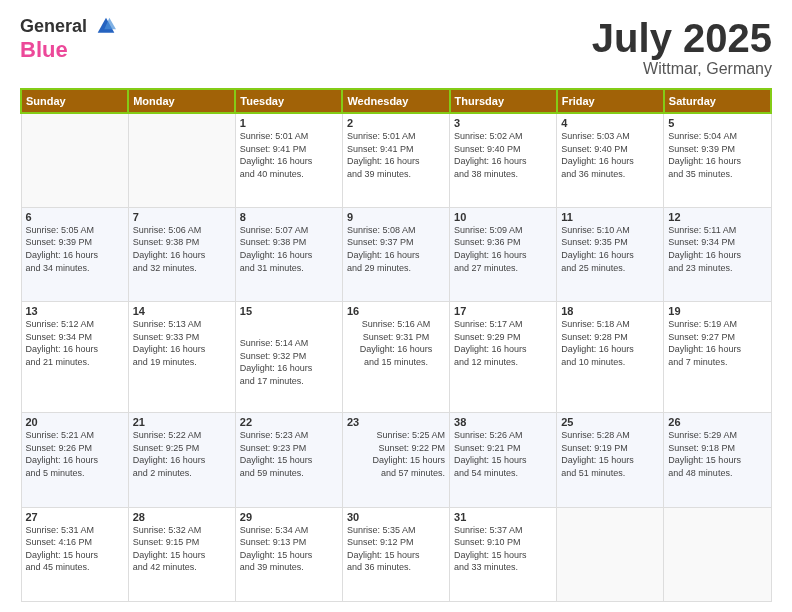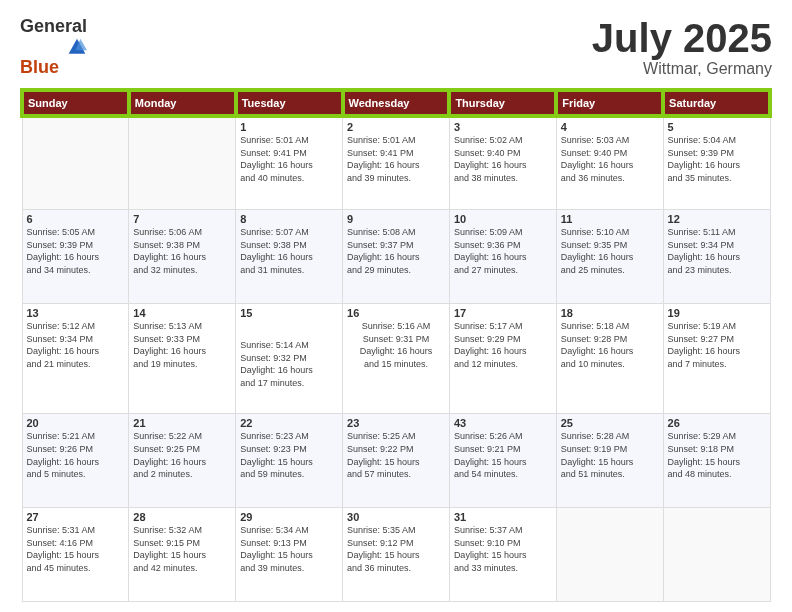--- a/index.html
+++ b/index.html
@@ -23,33 +23,32 @@
       align-items: flex-start;
       margin-bottom: 10px;
     }
     .logo {
       display: flex;
       flex-direction: column;
       align-items: flex-start;
     }
     .logo-text {
       display: flex;
-      align-items: flex-end;
-      gap: 0;
-      flex-direction: column;
+      align-items: flex-start;
+      gap: 7px;
     }
     .logo-general {
       font-size: 18px;
       font-weight: bold;
       color: #333;
     }
     .logo-blue {
-      font-size: 18px;
-      font-weight: bold;
-      color: #c2410c;
+      font-size: 22px;
+      font-weight: bold;
+      color: #ec4899;
     }
     .logo-icon {
       width: 20px;
       height: 20px;
       margin-left: 2px;
     }
     .title-block {
       text-align: right;
     }
     .month-title {
@@ -63,27 +62,27 @@
       color: #555;
     }
     .calendar {
       flex: 1;
       border: 1px solid #ccc;
       border-collapse: collapse;
       width: 100%;
       table-layout: fixed;
     }
     .calendar th {
-      background-color: #7f1d1d;
+      background-color: #a16207;
       color: #fff;
       font-size: 11px;
       font-weight: bold;
       padding: 5px 4px;
       text-align: left;
-      border: 4px solid #84cc16;
+      border: 2px solid #84cc16;
     }
     .calendar td {
       vertical-align: top;
       padding: 3px 4px;
       border: 1px solid #ddd;
       font-size: 9.5px;
       color: #333;
       background: #fff;
     }
     .calendar tr:nth-child(even) td {
@@ -299,27 +298,27 @@
           </td>
           <td>
             <span class="day-number">22</span>
             <div class="day-info" style="white-space: pre-line;">Sunrise: 5:23 AM
 Sunset: 9:23 PM
 Daylight: 15 hours
 and 59 minutes.</div>
           </td>
           <td>
             <span class="day-number">23</span>
-            <div class="day-info" style="white-space: pre-line;">Sunrise: 5:25 AM
+            <div class="day-info" style="white-space: pre-line; text-align: right;">Sunrise: 5:25 AM
 Sunset: 9:22 PM
 Daylight: 15 hours
 and 57 minutes.</div>
           </td>
           <td>
-            <span class="day-number">43</span>
+            <span class="day-number">38</span>
             <div class="day-info" style="white-space: pre-line;">Sunrise: 5:26 AM
 Sunset: 9:21 PM
 Daylight: 15 hours
 and 54 minutes.</div>
           </td>
           <td>
             <span class="day-number">25</span>
             <div class="day-info" style="white-space: pre-line;">Sunrise: 5:28 AM
 Sunset: 9:19 PM
 Daylight: 15 hours

